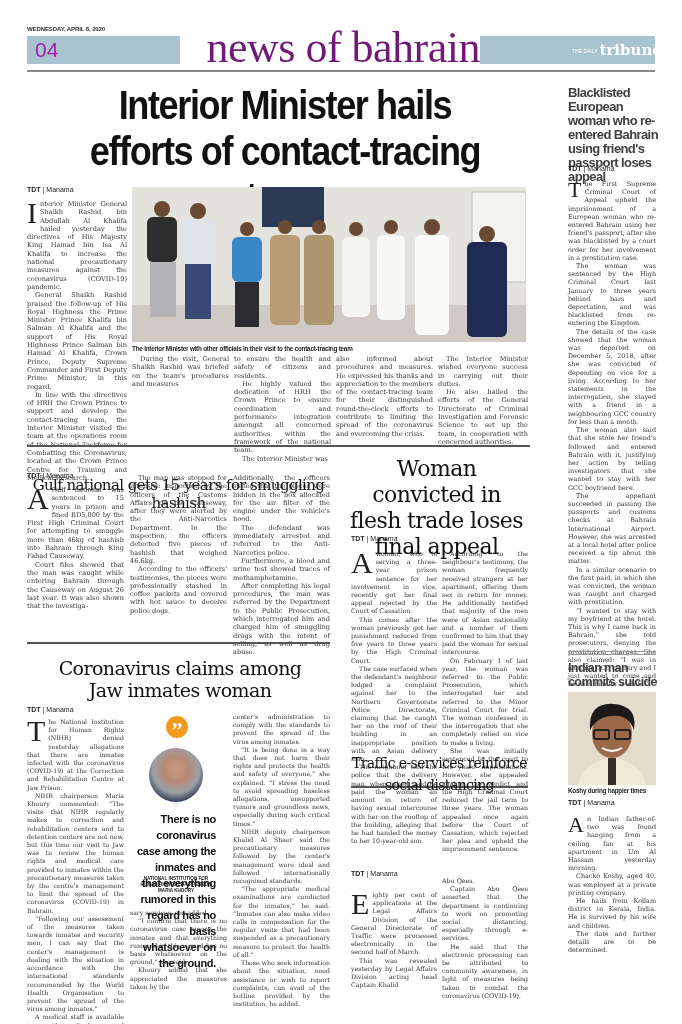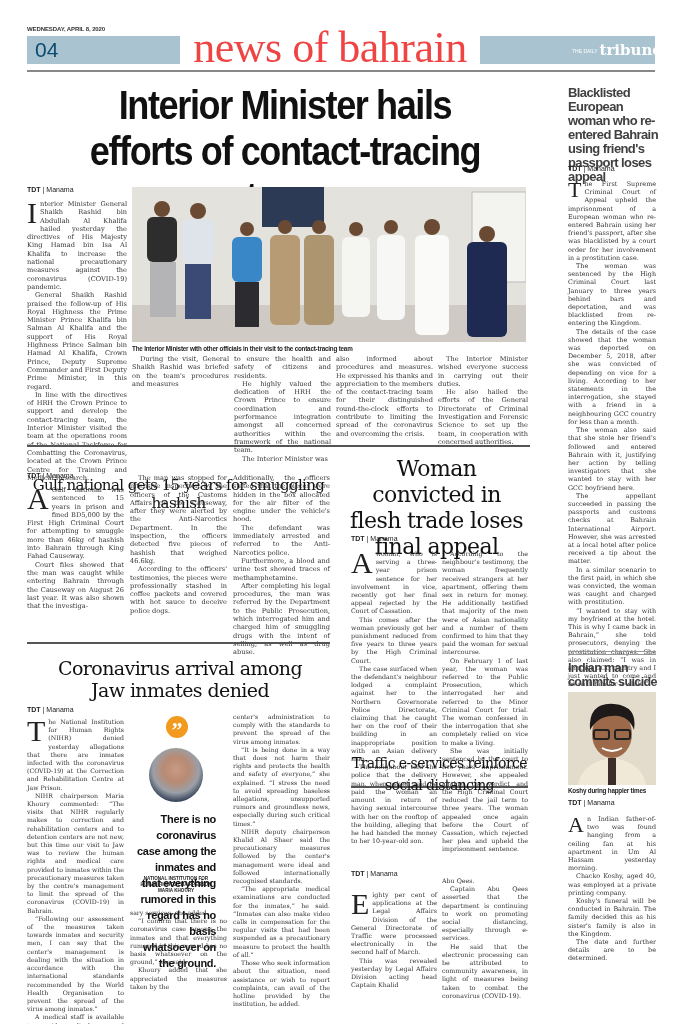--- a/index.html
+++ b/index.html
@@ -1,22 +1,22 @@
 <!DOCTYPE html>
 <html><head>
 <meta charset="utf-8">
 <style>
 *{box-sizing:border-box;margin:0;padding:0}
 html,body{width:682px;height:1024px;background:#fff;overflow:hidden}
 body{position:relative;font-family:"DejaVu Serif",serif;color:#222}
 .abs{position:absolute}
 .date{left:27px;top:26px;font-family:"Liberation Sans",sans-serif;font-size:6px;font-weight:bold;letter-spacing:-0.1px;color:#333}
 .band{left:27px;top:36px;width:628px;height:28px;background:#a9c4d0}
-.pgnum{left:35px;top:36px;font-family:"Liberation Sans",sans-serif;font-size:21px;color:#0c4a6e;font-weight:300;line-height:28px}
-.mast{left:180px;top:26px;width:300px;height:44px;background:#fff;text-align:center;font-family:"Liberation Serif",serif;font-size:44px;line-height:44px;color:#ef4444;letter-spacing:-0.5px;font-weight:normal}
+.pgnum{left:35px;top:36px;font-family:"Liberation Sans",sans-serif;font-size:21px;color:#a21caf;font-weight:300;line-height:28px}
+.mast{left:180px;top:26px;width:300px;height:44px;background:#fff;text-align:right;font-family:"Liberation Serif",serif;font-size:44px;line-height:44px;color:#701a75;letter-spacing:-0.5px;font-weight:normal}
 .brand{left:572px;top:36px;height:28px;line-height:28px;color:#fff;font-family:"DejaVu Serif",serif;font-weight:bold;font-size:15px}
 .brand small{font-size:5px;line-height:6px;display:inline-block;vertical-align:middle;text-align:right;margin-right:2px;font-weight:normal;font-family:"Liberation Sans",sans-serif}
 .rule{left:27px;top:70px;width:628px;height:2px;background:#888}
 .hl-main{left:50px;top:82px;width:470px;text-align:center;font-family:"Liberation Sans",sans-serif;font-weight:bold;font-size:41px;line-height:46px;letter-spacing:-1.6px;color:#111;transform:scaleX(0.88);transform-origin:center top}
 .byline{font-family:"Liberation Sans",sans-serif;font-size:7px;color:#222}
 .byline b{font-weight:bold}
 .col{font-family:"DejaVu Serif",serif;font-size:6.6px;line-height:8.3px;color:#333;text-align:justify}
 .col p{text-indent:8px}
 .col p.first{text-indent:0}
 .drop{float:left;font-family:"Liberation Serif",serif;font-size:30px;line-height:24px;margin:1px 3px 0 0;color:#222}
@@ -155,21 +155,21 @@
   <p>The case surfaced when the defendant's neighbour lodged a complaint against her to the Northern Governorate Police Directorate, claiming that he caught her on the roof of their building in an inappropriate position with an Asian delivery man.</p>
   <p>The neighbour told the police that the delivery man, when asked, said he paid the woman an amount in return of having sexual intercourse with her on the rooftop of the building, alleging that he had handed the money to her 10-year-old son.</p>
 </div>
 <div class="abs col" style="left:442px;top:550px;width:86px;font-size:6.3px;line-height:8.2px">
   <p>According to the neighbour's testimony, the woman frequently received strangers at her apartment, offering them sex in return for money. He additionally testified that majority of the men were of Asian nationality and a number of them confirmed to him that they paid the woman for sexual intercourse.</p>
   <p>On February 1 of last year, the woman was referred to the Public Prosecution, which interrogated her and referred to the Minor Criminal Court for trial. The woman confessed in the interrogation that she completely relied on vice to make a living.</p>
   <p>She was initially sentenced by the court to five years' imprisonment. However, she appealed against the verdict and the High Criminal Court reduced the jail term to three years. The woman appealed once again before the Court of Cassation, which rejected her plea and upheld the imprisonment sentence.</p>
 </div>
 
 <div class="abs hrule" style="left:27px;top:642px;width:303px"></div>
-<div class="abs hl-serif" style="left:40px;top:657px;width:280px;font-size:19px;line-height:22px">Coronavirus arrival among Jaw inmates denied</div>
+<div class="abs hl-serif" style="left:40px;top:657px;width:280px;font-size:19px;line-height:22px">Coronavirus claims among Jaw inmates woman</div>
 <div class="abs byline" style="left:27px;top:706px"><b>TDT</b> | <span>Manama</span></div>
 <div class="abs col" style="left:27px;top:718px;width:97px;font-size:6.2px;line-height:8.2px">
   <p class="first"><span class="drop">T</span><span>he National Institution for Human Rights (NIHR) denied yesterday allegations that there are inmates infected with the coronavirus (COVID-19) at the Correction and Rehabilitation Centre at Jaw Prison.</span></p>
   <p>NIHR chairperson Maria Khoury commented: “The visits that NIHR regularly makes to correction and rehabilitation centers and to detention centers are not new, but this time our visit to Jaw was to review the human rights and medical care provided to inmates within the precautionary measures taken by the centre's management to limit the spread of the coronavirus (COVID-19) in Bahrain.</p>
   <p>“Following our assessment of the measures taken towards inmates and security men, I can say that the center's management is dealing with the situation in accordance with the international standards recommended by the World Health Organisation to prevent the spread of the virus among inmates.”</p>
   <p>A medical staff is available to provide medical care and neces-</p>
 </div>
 <div class="abs quote-ic" style="left:166px;top:716px">”</div>
 <div class="abs" style="left:149px;top:748px;width:54px;height:54px;border-radius:50%;background:radial-gradient(circle at 50% 40%,#c89a84 0%,#b88a74 30%,#9aa0a8 55%,#223049 80%)"></div>
 <div class="abs pull" style="left:136px;top:811px;width:80px">There is no coronavirus case among the inmates and that everything rumored in this regard has no basis whatsoever on the ground.</div>
@@ -212,15 +212,15 @@
     <rect x="26" y="38" width="15" height="9" rx="2" fill="none" stroke="#222" stroke-width="2"></rect>
     <rect x="47" y="38" width="15" height="9" rx="2" fill="none" stroke="#222" stroke-width="2"></rect>
     <path d="M34 56 Q44 62 54 56" stroke="#fff" stroke-width="2" fill="none"></path>
   </svg>
 </div>
 <div class="abs caption" style="left:568px;top:787px">Koshy during happier times</div>
 <div class="abs byline" style="left:568px;top:799px"><b>TDT</b> | <span>Manama</span></div>
 <div class="abs col" style="left:568px;top:815px;width:88px;font-size:6.4px;line-height:8.2px">
   <p class="first"><span class="drop" style="font-size:22px;line-height:18px">A</span><span>n Indian father-of-two was found hanging from a ceiling fan at his apartment in Um Al Hassam yesterday morning.</span></p>
   <p>Chacko Koshy, aged 40, was employed at a private printing company.</p>
-  <p>Koshy's funeral will be conducted in Bahrain. The family decided this as his sister's family is also in the Kingdom.</p>
+  <p>He hails from Kollam district in Kerala, India. He is survived by his wife and children.</p>
   <p>The date and further details are to be determined.</p>
 </div>
 
 </body></html>

